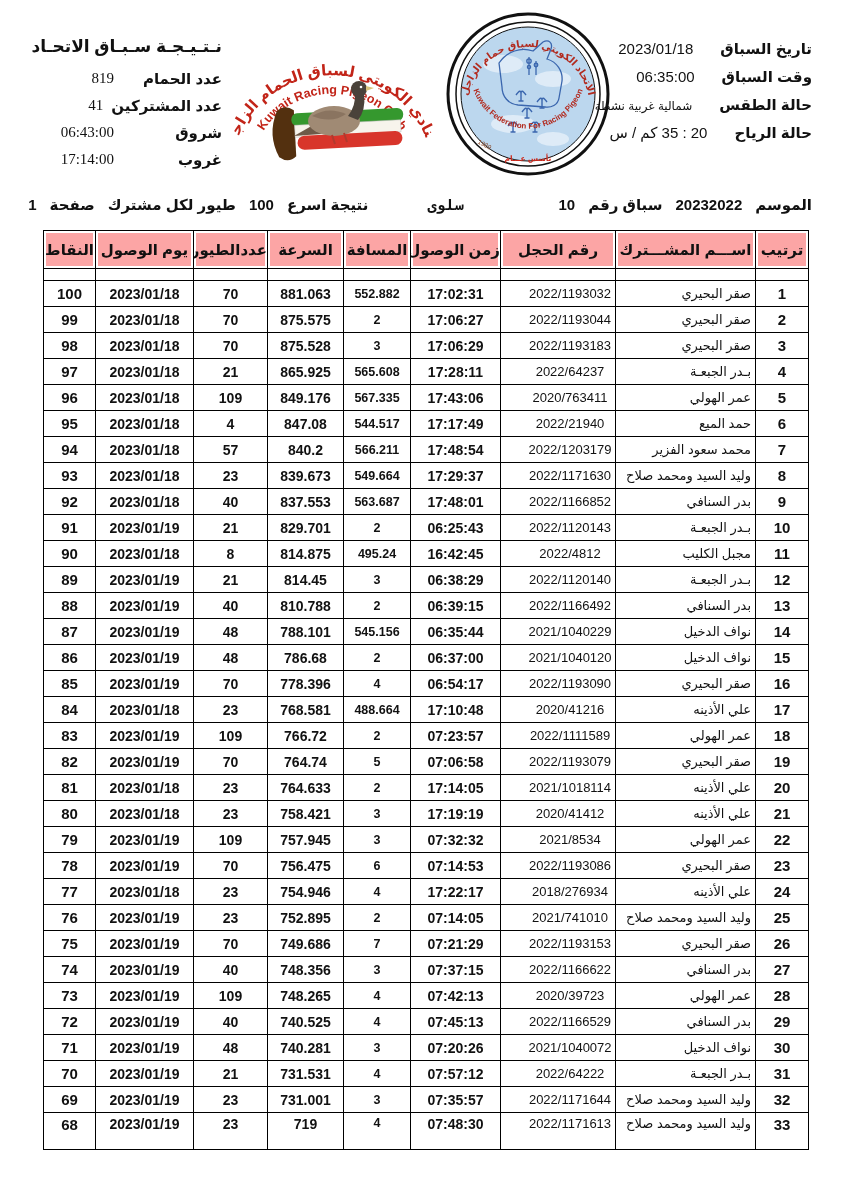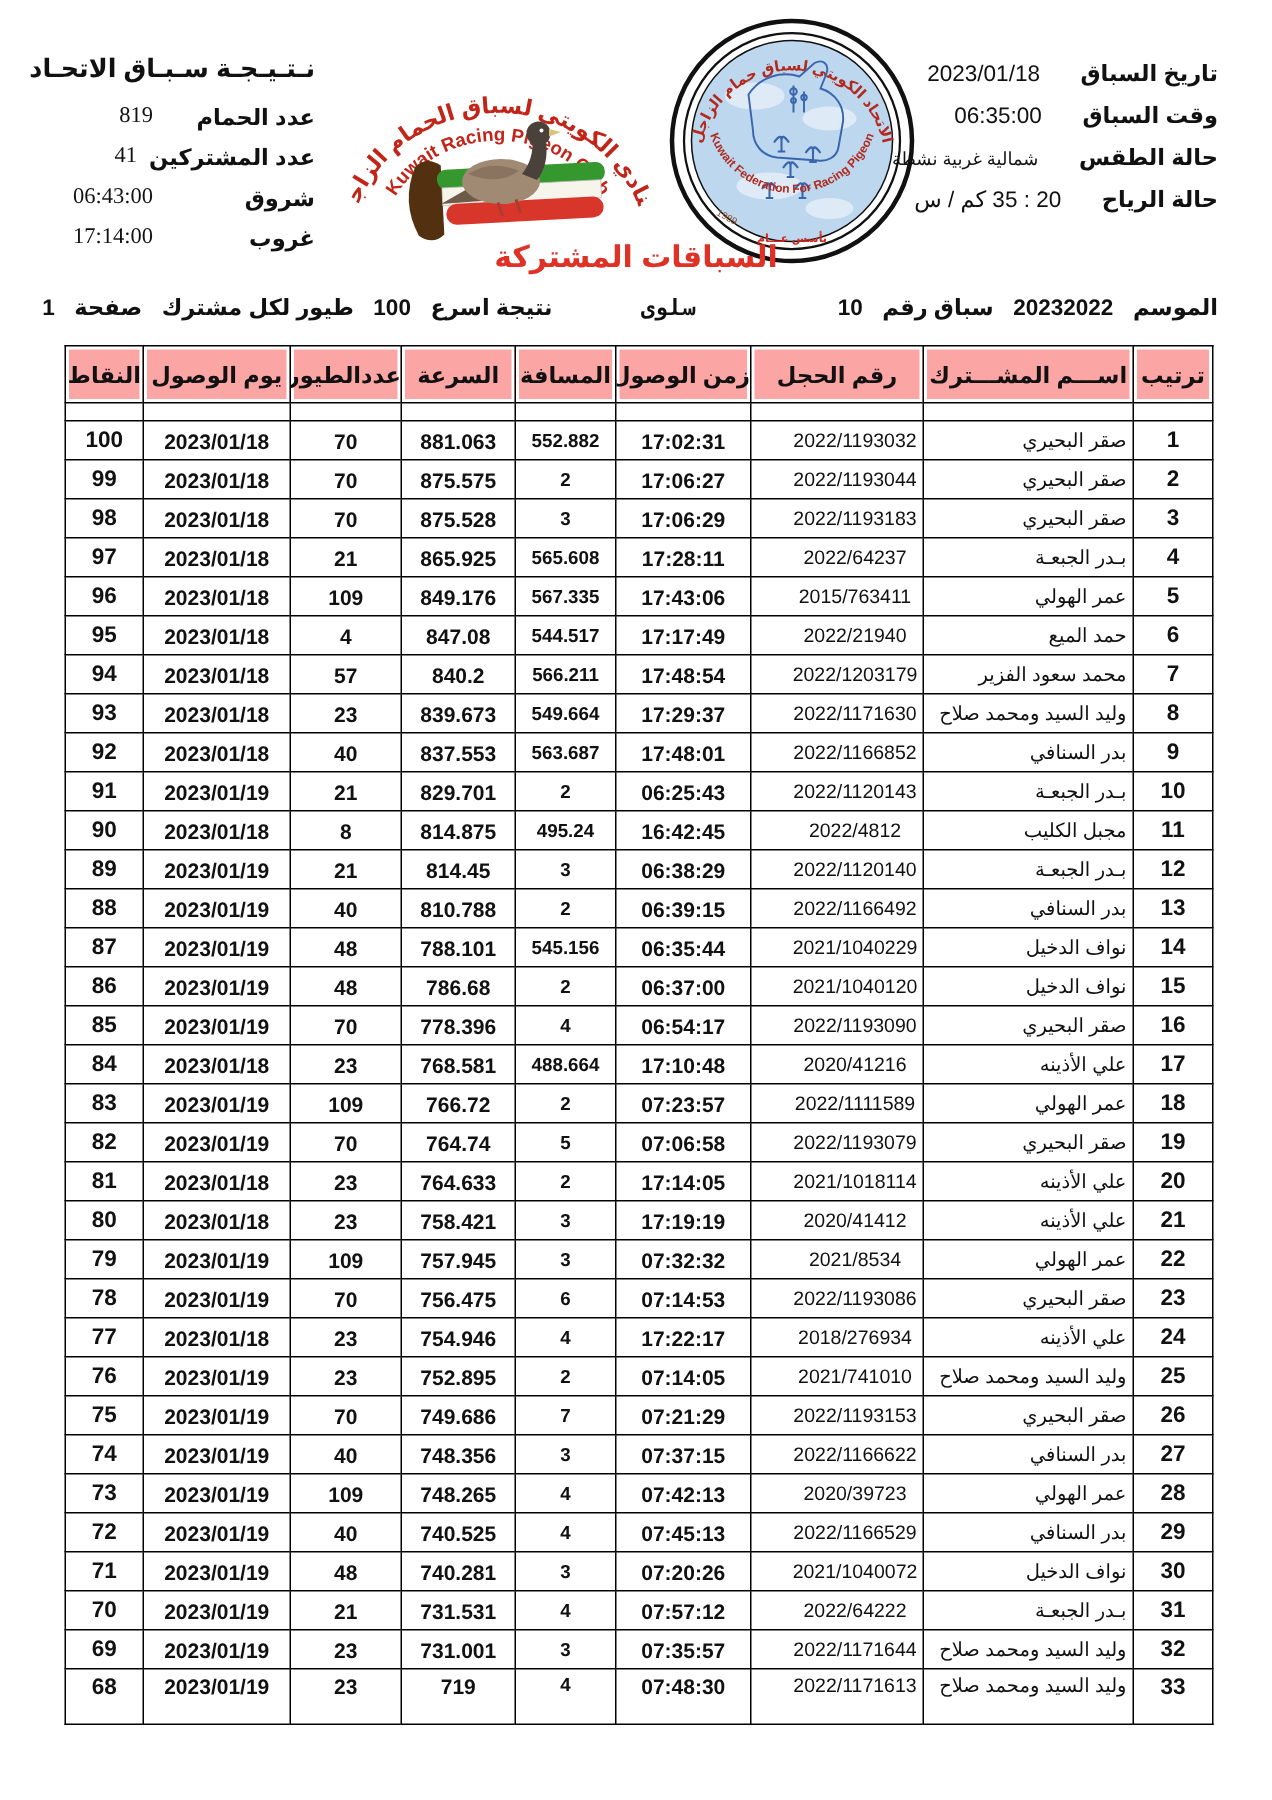--- a/index.html
+++ b/index.html
@@ -1,20 +1,20 @@
 <!DOCTYPE html>
 <html lang="ar" dir="rtl"><head>
 <meta charset="utf-8">
 <style>
   html,body{margin:0;padding:0;background:#fff;}
   .page{position:relative;width:848px;height:1200px;background:#fff;overflow:hidden;
         font-family:"Liberation Sans","DejaVu Sans",sans-serif;direction:rtl;color:#111;}
 
   
-  .info-left{position:absolute;left:34px;top:36px;width:176px;text-align:right;}
+  .info-left{position:absolute;left:46px;top:36px;width:176px;text-align:right;}
   .il-title{font-weight:bold;font-size:17px;white-space:nowrap;margin-bottom:13px;}
   .il-row{display:flex;justify-content:flex-start;gap:8px;margin-bottom:9px;font-size:15px;white-space:nowrap;}
   .il-label{font-weight:bold;min-width:100px;}
   .il-value{direction:ltr;font-family:Liberation Serif, serif;}
 
   
   .info-right{position:absolute;right:36px;top:40px;width:240px;text-align:right;}
   .ir-row{display:flex;justify-content:flex-start;gap:8px;align-items:baseline;margin-bottom:10px;font-size:15px;white-space:nowrap;}
   .ir-label{font-weight:bold;margin-left:19px;}
   .ir-value{direction:ltr;}
@@ -156,21 +156,20 @@
     <div class="ir-row">
       <span class="ir-label">حالة الطقس</span>
       <span class="ir-value ar small">شمالية غربية نشطة</span>
     </div>
     <div class="ir-row">
       <span class="ir-label">حالة الرياح</span>
       <span class="ir-value ar">20 : 35 كم / س</span>
     </div>
   </div>
 
-  <div class="section-title">السباقات المشتركة</div>
 
   <div class="meta-line">
     <span>الموسم</span>
     <span>20232022</span>
     <span>سباق رقم</span>
     <span class="gap-big">10</span>
     <span class="gap-med">سلوى</span>
     <span>نتيجة اسرع</span>
     <span>100</span>
     <span>طيور لكل مشترك</span>
@@ -255,21 +254,21 @@
           <td class="cell-time">17:28:11</td>
           <td class="cell-distance">565.608</td>
           <td class="cell-speed">865.925</td>
           <td class="cell-birds">21</td>
           <td class="cell-day">2023/01/18</td>
           <td class="cell-points">97</td>
         </tr>
         <tr>
           <td class="cell-rank">5</td>
           <td class="cell-name">عمر الهولي</td>
-          <td class="cell-ring">2015/763411</td>
+          <td class="cell-ring">2020/763411</td>
           <td class="cell-time">17:43:06</td>
           <td class="cell-distance">567.335</td>
           <td class="cell-speed">849.176</td>
           <td class="cell-birds">109</td>
           <td class="cell-day">2023/01/18</td>
           <td class="cell-points">96</td>
         </tr>
         <tr>
           <td class="cell-rank">6</td>
           <td class="cell-name">حمد الميع</td>

